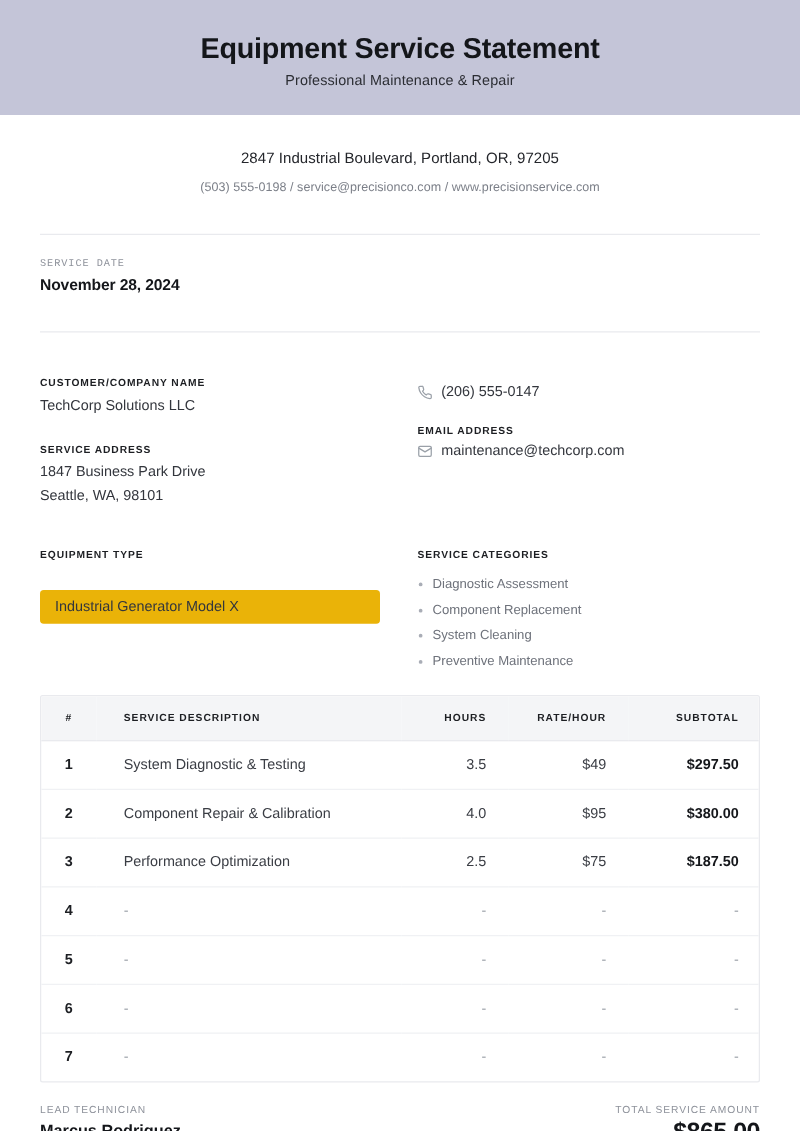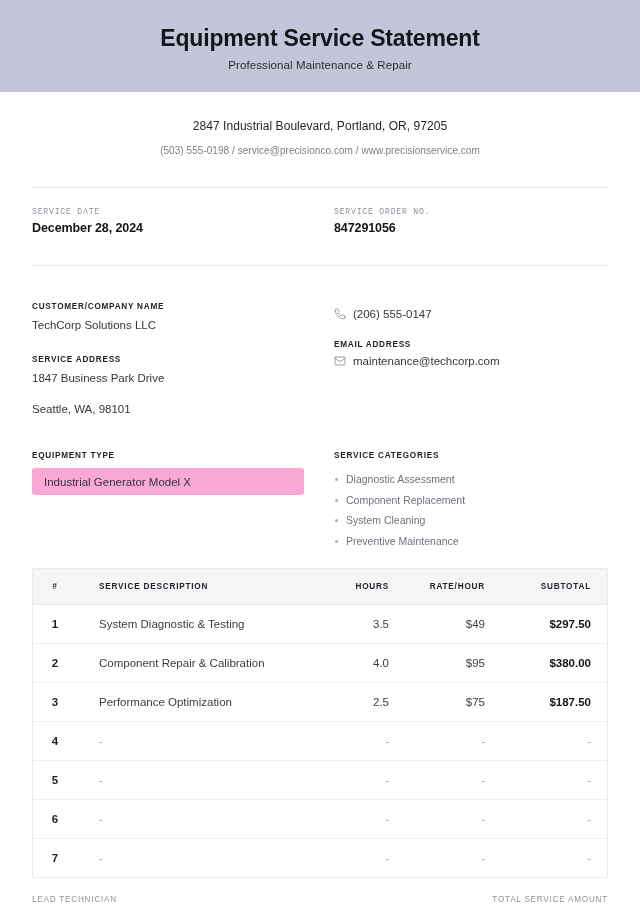--- a/index.html
+++ b/index.html
@@ -123,24 +123,24 @@
     margin-top: 6px;
     font-size: 11.5px;
     color: #33363d;
   }
   .contact-line svg { flex: none; display: block; }
 
   
   .section-equipment { padding-top: 33px; }
 
   .equipment-field {
-    margin-top: 8px;
+    margin-top: 24px;
     width: 272px;
     height: 27px;
-    background: #f9a8d4;
+    background: #eab308;
     border-radius: 3px;
     display: flex;
     align-items: center;
     padding: 0 12px;
     font-size: 11.5px;
     color: #33363d;
   }
 
   .cat-list {
     margin-top: 9px;
@@ -253,41 +253,37 @@
     <div class="company-block">
       <div class="company-address">2847 Industrial Boulevard, Portland, OR, 97205</div>
       <div class="company-contacts">(503) 555-0198 / service@precisionco.com / www.precisionservice.com</div>
     </div>
 
     <div class="rule rule-1"></div>
 
     <div class="meta-grid section-order">
       <div class="meta-col">
         <div class="field-label muted">SERVICE DATE</div>
-        <div class="field-value-strong">December 28, 2024</div>
-      </div>
-      <div class="meta-col right">
-        <div class="field-label muted">SERVICE ORDER NO.</div>
-        <div class="field-value-strong">847291056</div>
+        <div class="field-value-strong">November 28, 2024</div>
       </div>
     </div>
 
     <div class="rule rule-2"></div>
 
     <div class="meta-grid section-customer">
 
       <div class="meta-col">
         <div>
           <div class="field-label dark">CUSTOMER/COMPANY NAME</div>
           <div class="field-value">TechCorp Solutions LLC</div>
         </div>
         <div class="block-gap">
           <div class="field-label dark">SERVICE ADDRESS</div>
           <div class="field-value">1847 Business Park Drive</div>
-          <div class="field-value" style="margin-top:13px">Seattle, WA, 98101</div>
+          <div class="field-value" style="margin-top:1px">Seattle, WA, 98101</div>
         </div>
       </div>
 
       <div class="meta-col right">
         <div>
           <div class="contact-line">
             <span>
               <svg width="12" height="12" viewBox="0 0 24 24" fill="none" stroke="#9aa0a8" stroke-width="2" stroke-linecap="round" stroke-linejoin="round">
                 <path d="M22 16.92v3a2 2 0 0 1-2.18 2 19.79 19.79 0 0 1-8.63-3.07 19.5 19.5 0 0 1-6-6A19.79 19.79 0 0 1 2.12 4.18 2 2 0 0 1 4.11 2h3a2 2 0 0 1 2 1.72c.13.96.36 1.9.7 2.81a2 2 0 0 1-.45 2.11L8.09 9.91a16 16 0 0 0 6 6l1.27-1.27a2 2 0 0 1 2.11-.45c.9.34 1.85.57 2.81.7A2 2 0 0 1 22 16.92z"></path>
               </svg>

